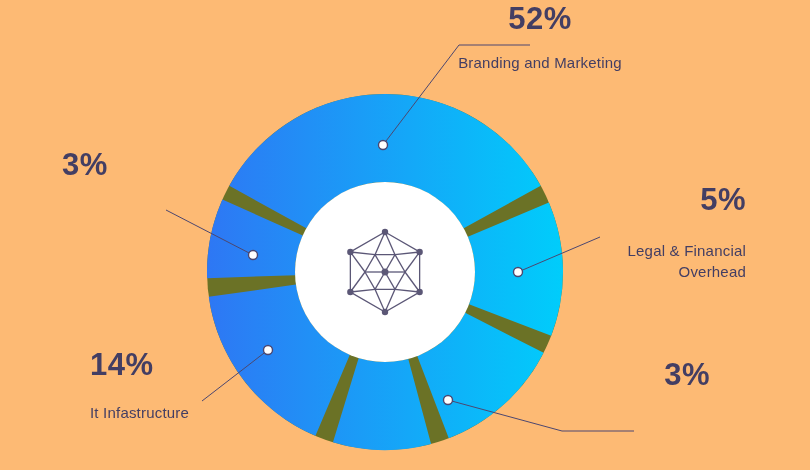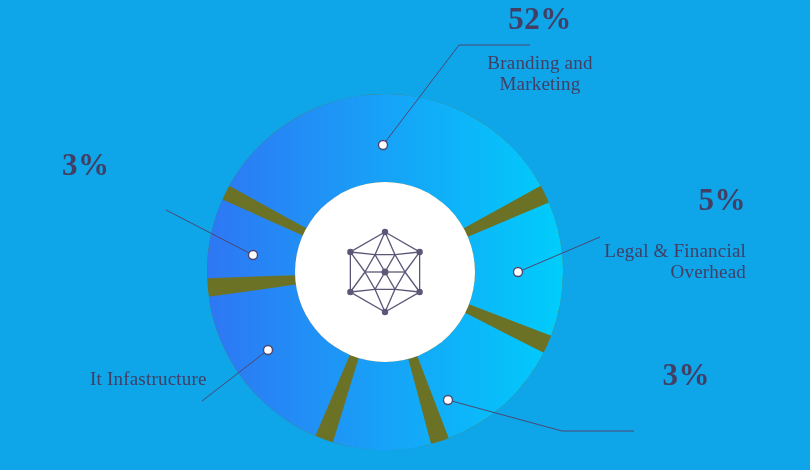--- a/index.html
+++ b/index.html
@@ -1,32 +1,32 @@
 <!DOCTYPE html>
 <html><head>
 <meta charset="utf-8">
 <style>
   html,body{margin:0;padding:0;background:#ffffff;}
   .stage{
     position:relative;
     width:810px;height:470px;
-    background:#0ea5e9;
+    background:#fdba74;
     overflow:hidden;
-    font-family:Liberation Serif, serif;
+    font-family:Liberation Sans, sans-serif;
   }
   .stage svg{position:absolute;left:0;top:0;}
   .callout{position:absolute;color:#433e63;}
   .callout .pct{
     font-size:31px;
     font-weight:700;
     line-height:34px;
     letter-spacing:0.5px;
   }
   .callout .lbl{
-    font-size:19px;
+    font-size:15px;
     font-weight:500;
     line-height:21px;
     letter-spacing:0.2px;
   }
   .co-branding{left:450px;top:2px;width:180px;text-align:center;}
   .co-branding .lbl{margin-top:16px;}
   .co-bounty{left:62px;top:148px;width:110px;text-align:left;}
   .co-bounty .lbl{margin-top:24px;}
   .co-legal{right:64px;top:183px;width:170px;text-align:right;}
   .co-legal .lbl{margin-top:23px;}
@@ -105,20 +105,21 @@
   <div class="callout co-bounty">
     <div class="pct">3%</div>
   </div>
 
   <div class="callout co-legal">
     <div class="pct">5%</div>
     <div class="lbl">Legal &amp; Financial Overhead</div>
   </div>
 
   <div class="callout co-it">
+    <div class="pct">14%</div>
     <div class="lbl">It Infastructure</div>
   </div>
 
   <div class="callout co-gift">
     <div class="pct">3%</div>
   </div>
 
 </div>
 
 </body></html>

